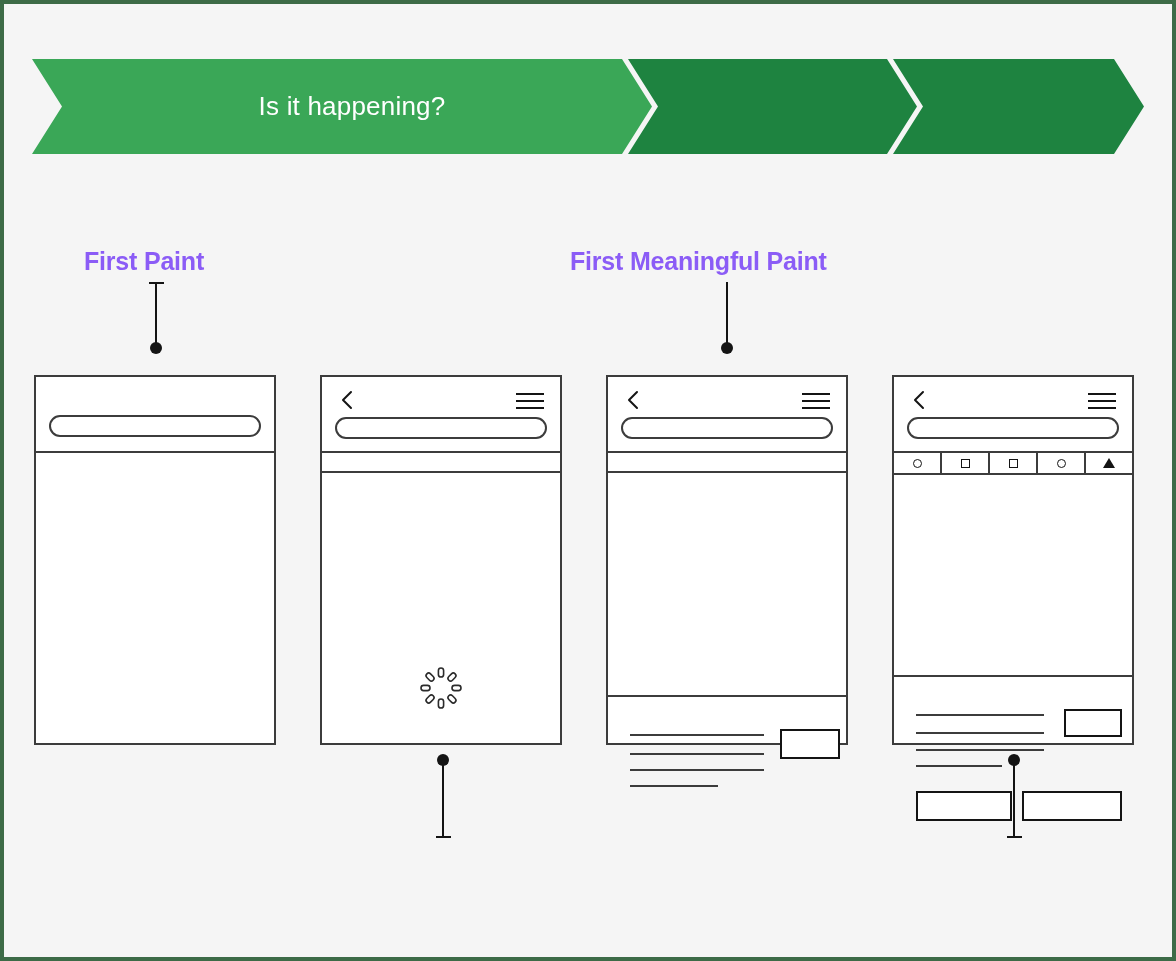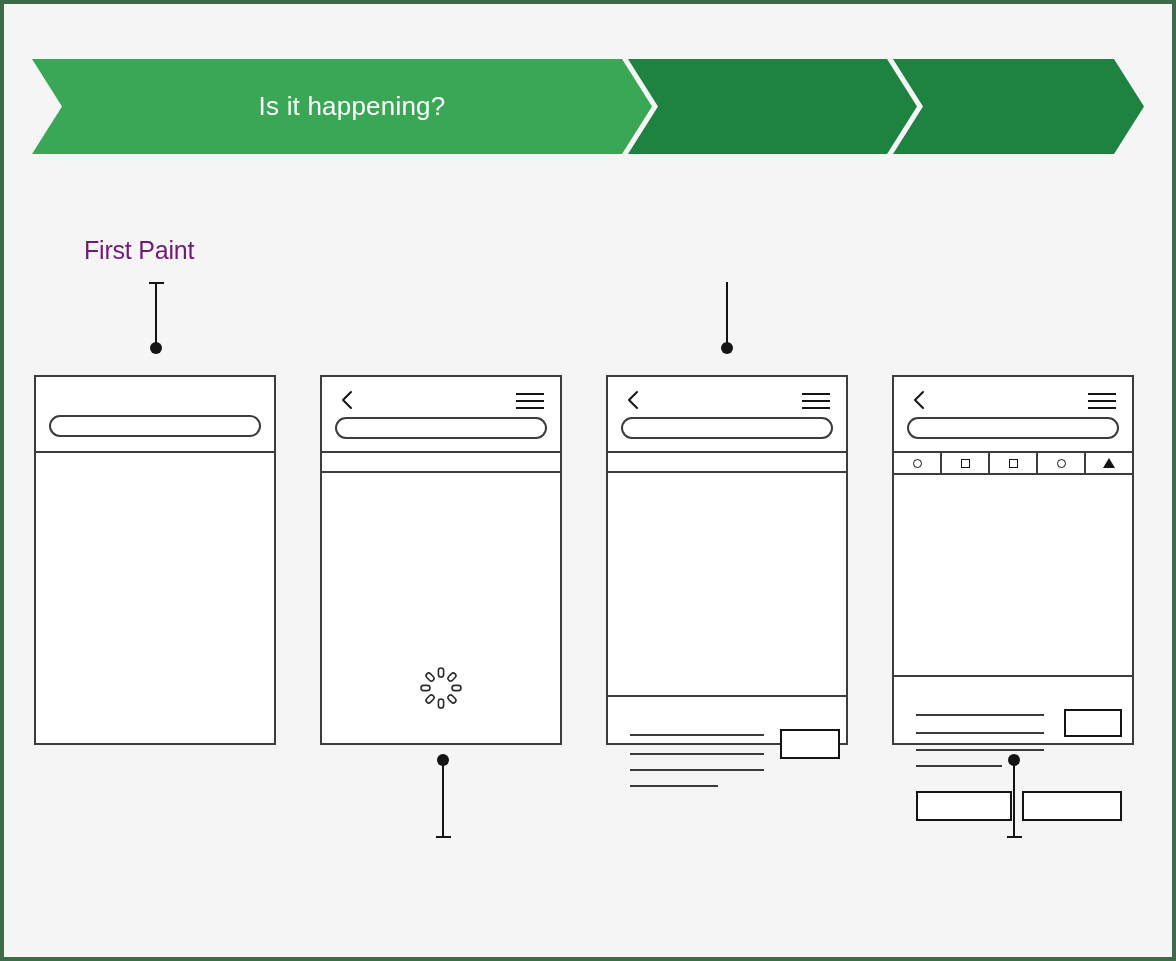--- a/index.html
+++ b/index.html
@@ -41,25 +41,26 @@
     letter-spacing: 0.2px;
     white-space: nowrap;
   }
   .banner-label.seg0 { left: 34px;  width: 572px; }
   .banner-label.seg1 { left: 620px; width: 260px; }
   .banner-label.seg2 { left: 890px; width: 220px; }
 
   
   .metric-label {
     position: absolute;
-    color: #701a75;
+    color: #8b5cf6;
     font-size: 25px;
-    font-weight: normal;
+    font-weight: bold;
     white-space: nowrap;
     letter-spacing: -0.2px;
+    margin-top: 11px;
   }
   .lbl-fp  { left: 80px;  top: 232px; }
   .lbl-fmp { left: 566px; top: 232px; }
   .lbl-fcp { left: 287px; top: 843px; }
   .lbl-tti { left: 876px; top: 843px; }
 
   
   .connector {
     position: absolute;
     width: 20px;
@@ -249,20 +250,21 @@
   <div class="banner">
     <svg width="1112" height="95" viewBox="0 0 1112 95" xmlns="http://www.w3.org/2000/svg">
       <polygon points="0,0 590,0 620,47.5 590,95 0,95 30,47.5" fill="#3aa757"></polygon>
       <polygon points="596,0 855,0 885,47.5 855,95 596,95 626,47.5" fill="#1e8340"></polygon>
       <polygon points="861,0 1082,0 1112,47.5 1082,95 861,95 891,47.5" fill="#1e8340"></polygon>
     </svg>
     <div class="banner-label seg0">Is it happening?</div>
   </div>
 
   <div class="metric-label lbl-fp">First Paint</div>
+  <div class="metric-label lbl-fmp">First Meaningful Paint</div>
 
 
   <div class="connector conn-top conn-fp">
     <div class="conn-cap"></div>
     <div class="conn-line"></div>
     <div class="conn-dot"></div>
   </div>
   <div class="connector conn-top conn-fmp">
     <div class="conn-line"></div>
     <div class="conn-dot"></div>

